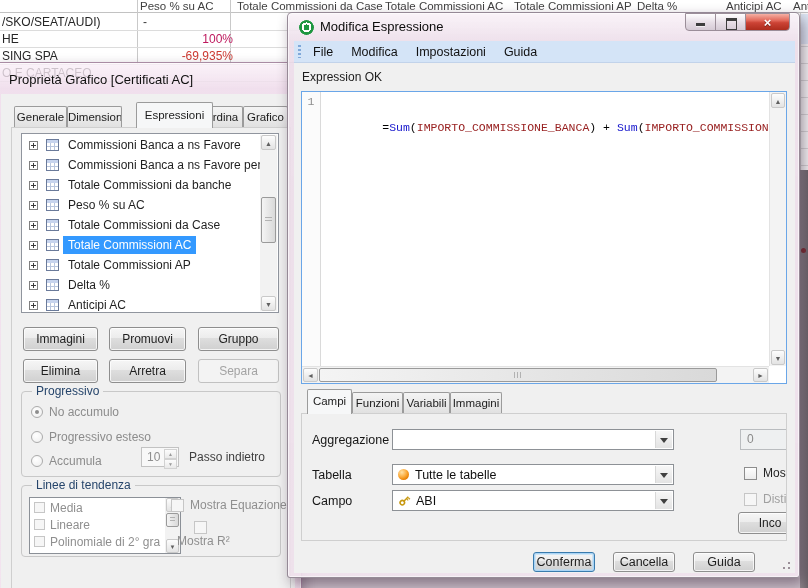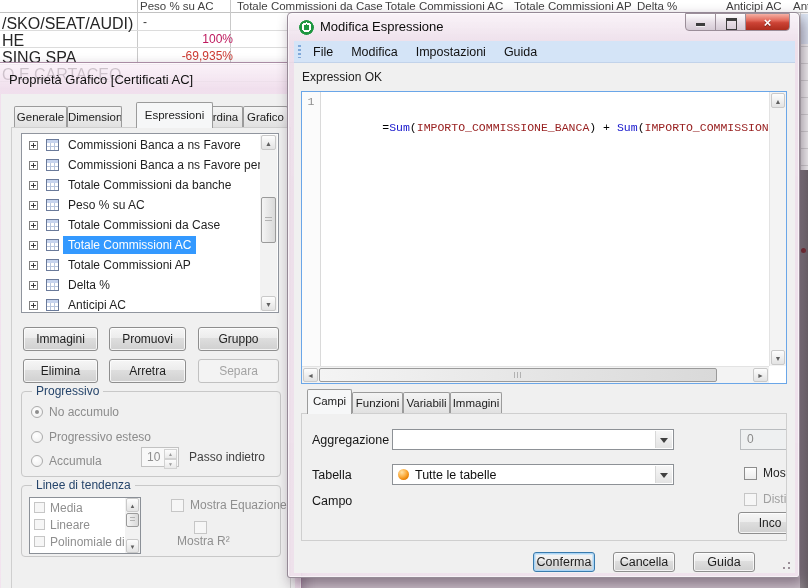--- a/index.html
+++ b/index.html
@@ -9,21 +9,21 @@
 
   
   .bg-table { position:absolute; inset:0; background:#fff; }
   .bg-headers { position:absolute; left:0; top:0; width:808px; height:13px;
     border-bottom:1px solid #c2c2c2; }
   .bg-header { position:absolute; top:0; font-size:11.5px; color:#3f3f3f; white-space:nowrap; }
   .bg-grid-v { position:absolute; top:0; width:1px; height:64px; background:#c9c9c9; }
   .v1 { left:137px; } .v2 { left:230px; }
   .bg-rows { position:absolute; left:0; top:14px; width:310px; }
   .bg-row { position:relative; height:17px; border-bottom:1px solid #dcdcdc; }
-  .bg-row-label { position:absolute; left:2px; top:1px; font-size:16px; color:#262626; white-space:nowrap; }
+  .bg-row-label { position:absolute; left:2px; top:1px; font-size:12px; color:#262626; white-space:nowrap; }
   .bg-row-value { position:absolute; left:133px; width:100px; top:1px; font-size:12px;
     color:#3c3c3c; text-align:right; }
   .bg-row-value.val-left { left:143px; text-align:left; }
   .bg-row-value.positive { color:#be185d; }
   .bg-row-value.negative { color:#cd3a32; }
 
   .right-strip { position:absolute; left:800px; top:13px; width:8px; height:575px; }
   .rs-top { position:absolute; top:0; height:157px; left:0; right:0; border-left:1px solid #cccccc;
     background:repeating-linear-gradient(180deg,#fafafa 0 16px,#d9d9d9 16px 17px); }
   .rs-blue { position:absolute; top:1px; height:30px; left:1px; right:0; background:#dfe9f6; }
@@ -111,21 +111,21 @@
   .prog-r1 { left:30px; top:310px; } .prog-r2 { left:30px; top:335px; } .prog-r3 { left:30px; top:359px; }
   .spin { position:absolute; left:140px; top:353px; width:38px; height:20px; border:1px solid #c2c2c2; background:#f8f8f8; }
   .spin .val { position:absolute; left:5px; top:2px; font-size:12px; color:#8f8f8f; }
   .spin .btns { position:absolute; right:1px; top:1px; bottom:1px; width:13px; display:flex; flex-direction:column; }
   .spin .btns span { flex:1; font-size:5px; line-height:8px; text-align:center; color:#9a9a9a;
     background:linear-gradient(#fcfcfc,#e9e9e9); border:1px solid #d2d2d2; }
   .step-label { position:absolute; left:188px; top:356px; font-size:12px; color:#3f3f3f; }
 
   .grp-trend { left:20px; top:391px; width:260px; height:72px; }
   .grp-trend .group-legend { left:10px; top:-8px; }
-  .trend-list { position:absolute; left:28px; top:403px; width:112px; height:57px;
+  .trend-list { position:absolute; left:28px; top:403px; width:152px; height:57px;
     background:#fff; border:1px solid #8b9097; overflow:hidden; }
   .trend-items { position:absolute; left:1px; top:1px; right:16px; bottom:0; overflow:hidden; }
   .trend-item { height:17px; display:flex; align-items:center; white-space:nowrap; overflow:hidden; }
   .trend-item .cb { margin-left:3px; }
   .trend-item .trend-label { margin-left:5px; font-size:12px; color:#8f8f8f; }
   .trend-scroll { position:absolute; right:0; top:0; bottom:0; width:15px; background:#f2f2f2; }
   .trend-scroll .sb-btn { height:14px; line-height:14px; font-size:6px; }
   .trend-scroll .up { top:0; } .trend-scroll .down { bottom:0; }
   .trend-scroll .sb-thumb { top:15px; height:14px; }
   .trend-cbs .cb-row { position:absolute; display:flex; align-items:center; }
@@ -477,20 +477,32 @@
         <div class="count-field">0</div>
 
         <span class="fld-label lbl-tab">Tabella</span>
         <div class="combo cmb cmb-tab">
           <span class="ball-icon"></span>
           <span>Tutte le tabelle</span>
           <span class="arrow"></span>
         </div>
 
         <span class="fld-label lbl-cam">Campo</span>
+        <div class="combo cmb cmb-cam">
+          <svg class="key-icon" viewBox="0 0 13 13">
+            <g transform="rotate(-45 6.5 6.5)">
+              <circle cx="3.4" cy="6.5" r="2.2" fill="none" stroke="#c79810" stroke-width="1.5"></circle>
+              <rect x="5.6" y="5.8" width="6.2" height="1.5" fill="#c79810"></rect>
+              <rect x="8.6" y="7.2" width="1.2" height="1.8" fill="#c79810"></rect>
+              <rect x="10.6" y="7.2" width="1.2" height="2.2" fill="#c79810"></rect>
+            </g>
+          </svg>
+          <span>ABI</span>
+          <span class="arrow"></span>
+        </div>
 
         <div class="cb-row cb-mostra">
           <span class="cb"></span>
           <span class="cb-label">Mostr</span>
         </div>
         <div class="cb-row cb-distinct off">
           <span class="cb disabled"></span>
           <span class="cb-label">Distin</span>
         </div>
         <button class="win-btn incolla-btn">Inco</button>

